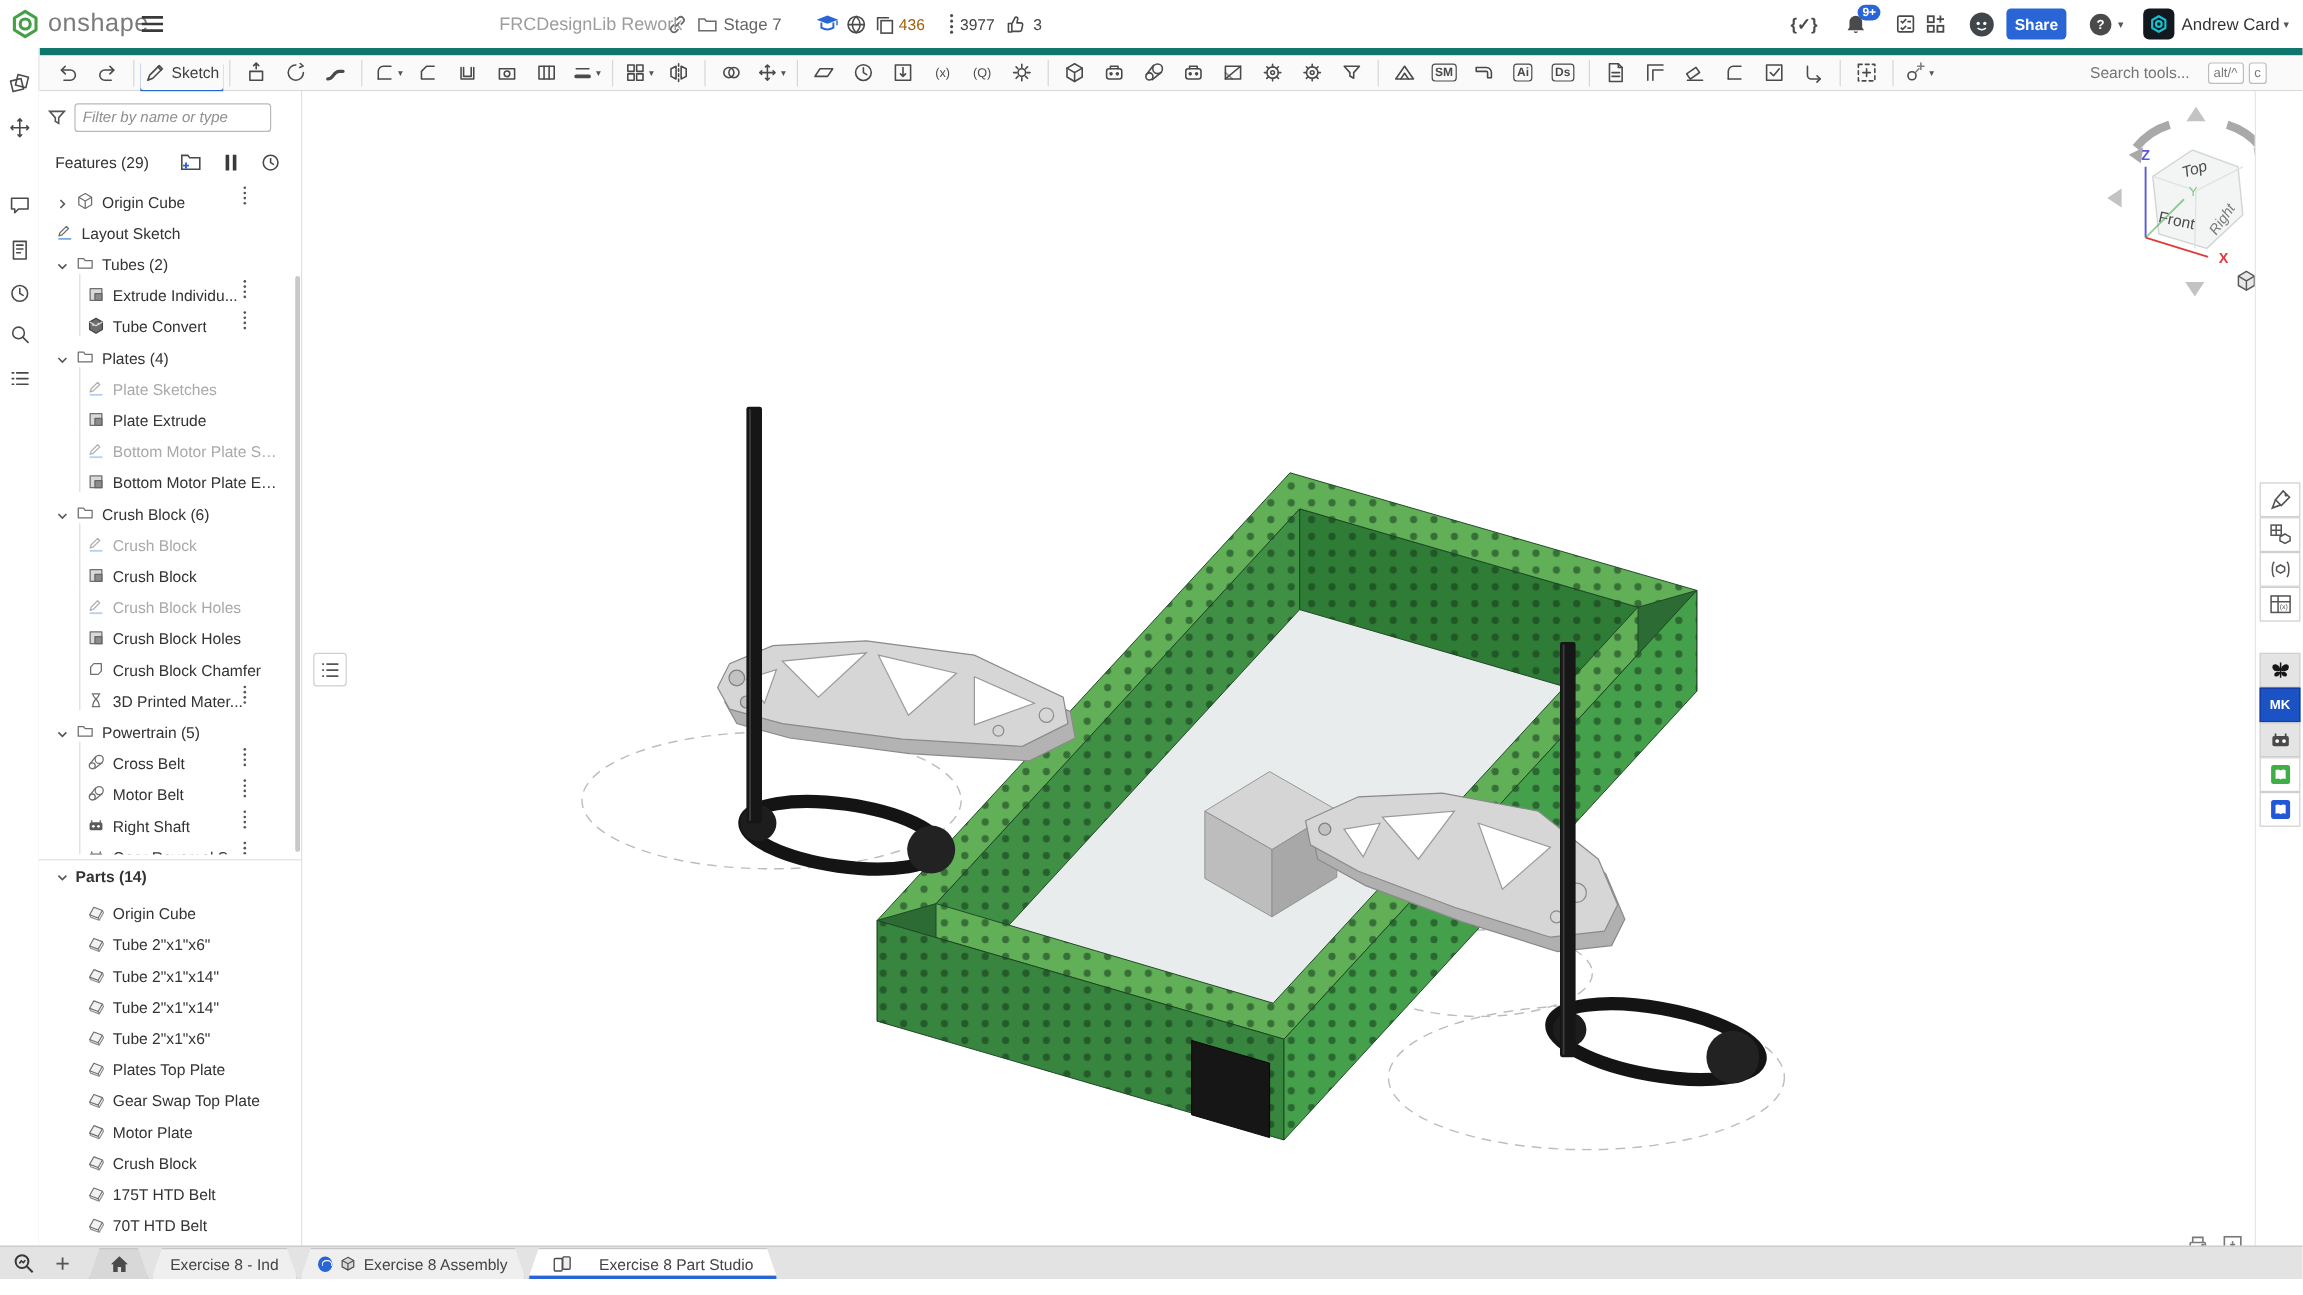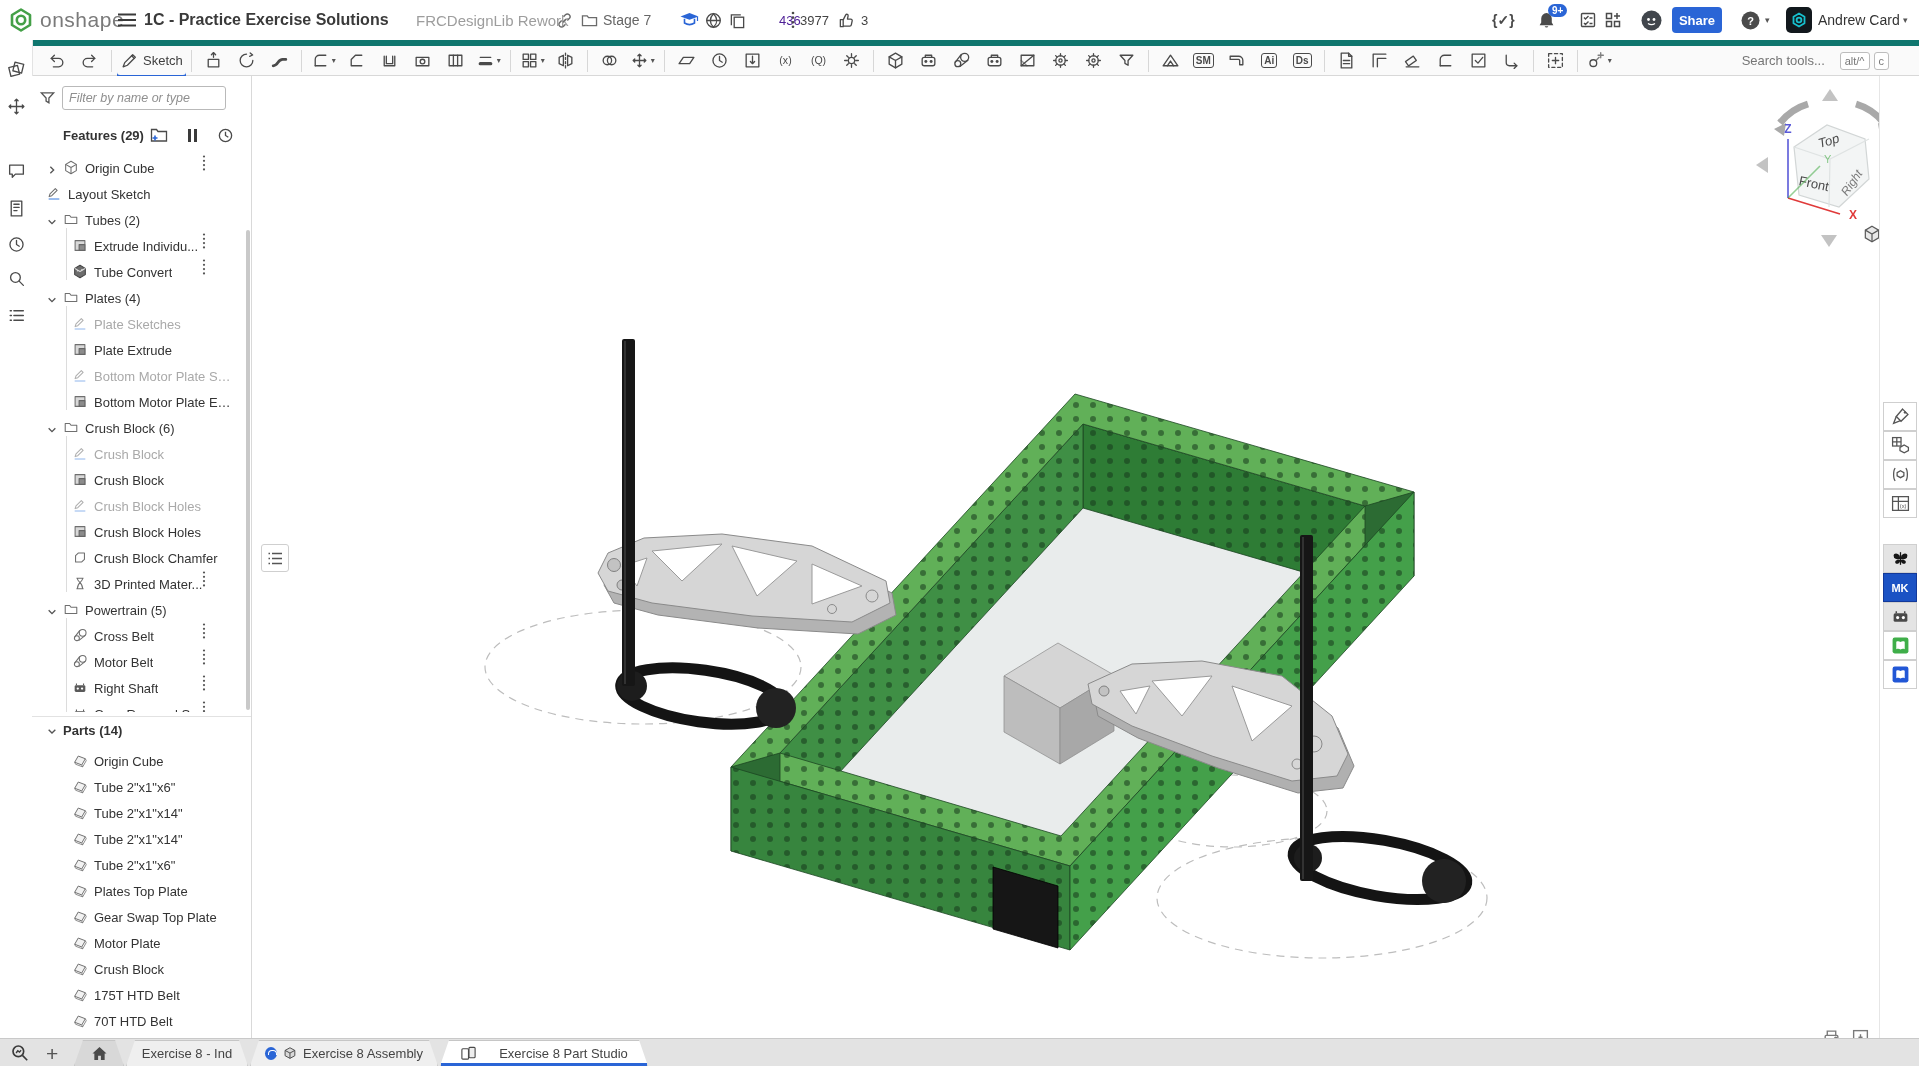--- a/index.html
+++ b/index.html
@@ -10,21 +10,21 @@
   .hdr{position:absolute;left:0;top:0;width:100%;height:40px;background:#fff;display:flex;align-items:center}
   .hitem{display:flex;align-items:center;position:absolute;height:40px}
   .brand-logo{left:8px}
   .brand-word{left:40px;font-size:21px;color:#7a7a7a;letter-spacing:.5px}
   .hamburger{left:118px;cursor:pointer}
   .doc-title{left:144px;font-size:16px;font-weight:700;color:#3a3a3a;white-space:nowrap}
   .doc-sub{left:416px;font-size:15px;color:#9d9d9d;white-space:nowrap}
   .h-link{left:556px}.h-folder{left:581px}
   .h-stage{left:603px;font-size:14px;color:#666}
   .h-cap{left:680px}.h-globe{left:705px}
-  .h-copy{left:729px}.h-copy-n{left:779px;font-size:13px;color:#4c1d95}
+  .h-copy{left:729px}.h-copy-n{left:749px;font-size:13px;color:#a16207}
   .h-dots{left:790px}.h-views-n{left:800px;font-size:13px;color:#444}
   .h-thumb{left:838px}.h-likes-n{left:861px;font-size:13px;color:#444}
   .h-fscheck{left:1492px;font-size:14px;color:#4a4a4a;font-weight:700}
   .h-bell{left:1537px}.h-badge{position:absolute;left:1548px;top:4px;background:#2a65d6;color:#fff;
      font-size:10px;font-weight:700;border-radius:7px;padding:1px 4px;line-height:11px}
   .h-check{left:1579px}.h-grid{left:1604px}.h-ai{left:1641px}
   .share{position:absolute;left:1672px;top:7px;width:50px;height:26px;background:#2a65d6;color:#fff;
      border:none;border-radius:4px;font-size:13px;font-weight:700;cursor:pointer;font-family:inherit}
   .h-help{left:1741px}.h-helpcaret{left:1765px;font-size:9px;color:#555}
   .avatar{position:absolute;left:1786px;top:7px;width:26px;height:26px;border-radius:5px;background:#12181d;
@@ -55,21 +55,21 @@
   .lsbtn svg{width:19px;height:19px}
   
   .lpanel{position:absolute;left:32px;top:76px;bottom:27px;width:220px;background:#fff;
           border-right:1px solid #d9d9d9;box-sizing:border-box;overflow:hidden}
   .filterrow{position:absolute;left:0;top:8px;width:100%;height:28px;display:flex;align-items:center}
   .filtericon{margin-left:7px}
   .filterinput{margin-left:6px;width:164px;height:24px;border:1px solid #b9b9b9;border-radius:3px;
           font-size:12.5px;padding:0 6px;color:#444;outline:none;font-family:inherit;box-sizing:border-box}
   .filterinput::placeholder{font-style:italic;color:#8f8f8f}
   .feathdr{position:absolute;left:0;top:46px;width:100%;height:26px;display:flex;align-items:center}
-  .feathdr .t{margin-left:31px;font-size:13px;font-weight:700;color:#333}
+  .feathdr .t{margin-left:14px;font-size:13px;font-weight:400;color:#333}
   .fhicon{position:absolute;cursor:pointer}
   .ftree{position:absolute;left:0;top:74px;width:100%;height:562px;overflow:hidden}
   .frow{position:relative;height:26px;display:flex;align-items:flex-end;font-size:13px;color:#333;
         padding-left:14px;cursor:pointer;white-space:nowrap}
   .frow.ind{padding-left:40px}
   .frow.dim{color:#a9a9a9}
   .frow.dim svg{opacity:.55}
   .guide{position:absolute;left:34px;top:0;bottom:0;border-left:1px solid #dcdcdc}
   .chev{width:17px;display:flex;align-items:center}
   .ficon{width:22px;display:flex;align-items:center}
@@ -125,21 +125,20 @@
         <path d="M13 2.5 22 8v10l-9 5.5L4 18V8z"></path>
           <circle cx="13" cy="13" r="4.2"></circle>
       </svg>
       </span>
     <span class="hitem brand-word">onshape</span>
     <span class="hitem hamburger">
       <svg width="18" height="14" viewBox="0 0 18 14" stroke="#3a3a3a" stroke-width="2.2">
           <path d="M0 1.5h18M0 7h18M0 12.5h18"></path>
         </svg>
       </span>
-    <span class="hitem doc-title">1C - Practice Exercise Solutions</span>
     <span class="hitem doc-sub">FRCDesignLib Rework</span>
     <span class="hitem h-link">
       <svg width="17" height="17" viewBox="0 0 18 18" fill="none" stroke="#6b6b6b" stroke-width="1.5">
           <path d="M7.5 10.5 10.5 7.5M6 9 4 11a2.8 2.8 0 0 0 4 4l2-2M12 9l2-2a2.8 2.8 0 0 0-4-4L8 5"></path>
         </svg>
       </span>
     <span class="hitem h-folder">
       <svg width="17" height="15" viewBox="0 0 18 16" fill="none" stroke="#6b6b6b" stroke-width="1.4">
           <path d="M1.5 3h5l1.5 2h8.5v8.5h-15z"></path>
         </svg>

